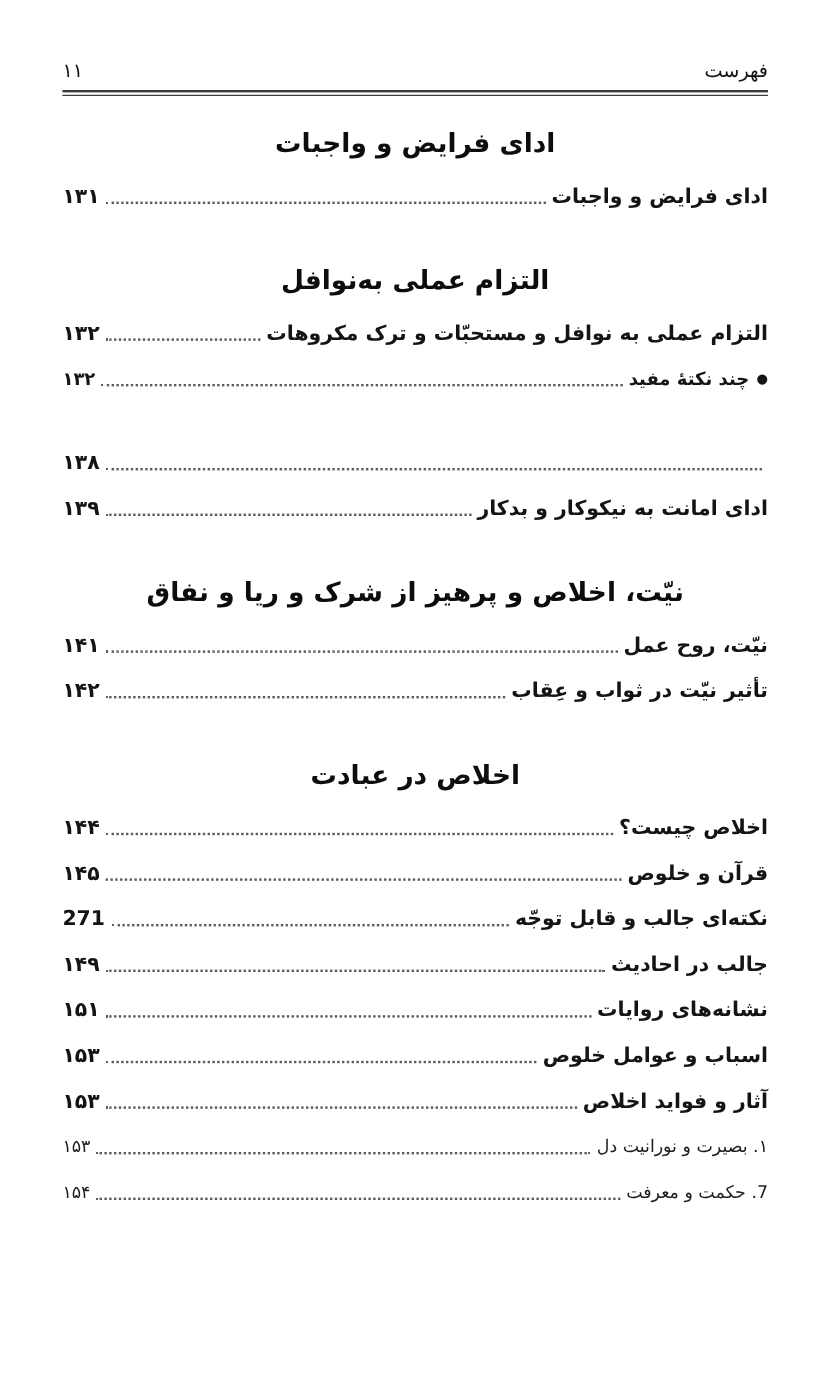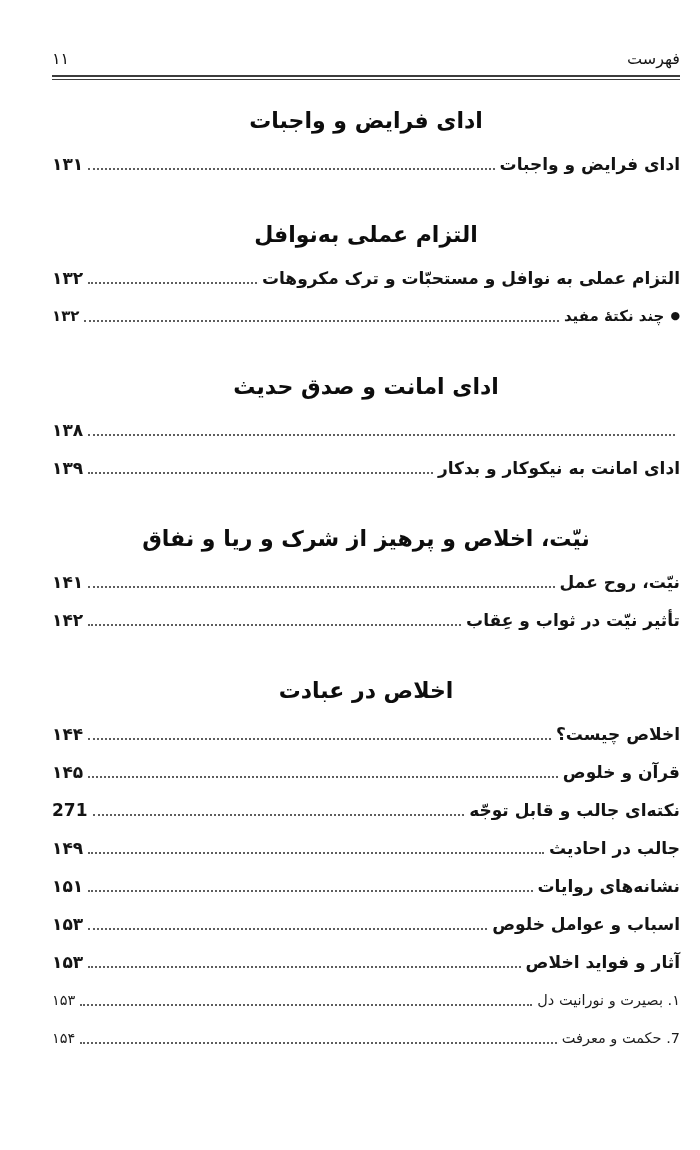--- a/index.html
+++ b/index.html
@@ -6,21 +6,21 @@
   body{
     width:700px;height:1150px;
     font-family:"DejaVu Sans",sans-serif;
     color:#141414;
     direction:rtl;
     overflow:hidden;
   }
   .page{
     box-sizing:border-box;
     width:700px;height:1150px;
-    padding:44px 20px 0 52px;
+    padding:44px 60px 0 52px;
   }
   
   .runhead{
     display:flex;
     justify-content:space-between;
     align-items:flex-end;
     height:24px;
     font-size:16px;
   }
   .runhead .folio{order:2;}   
@@ -97,21 +97,20 @@
     </div>
     <div class="toc-row bullet-row">
       <span class="bullet">●</span>
       <span class="title">چند نکتهٔ مفید</span>
       <span class="leader"></span>
       <span class="pagenum">۱۳۲</span>
     </div>
   </section>
 
   <section class="toc-section">
-    <h2 class="sec-heading">ادای امانت و صدق حدیث</h2>
     <div class="toc-row bold">
       <span class="leader"></span>
       <span class="pagenum">۱۳۸</span>
     </div>
     <div class="toc-row bold">
       <span class="title">ادای امانت به نیکوکار و بدکار</span>
       <span class="leader"></span>
       <span class="pagenum">۱۳۹</span>
     </div>
   </section>

